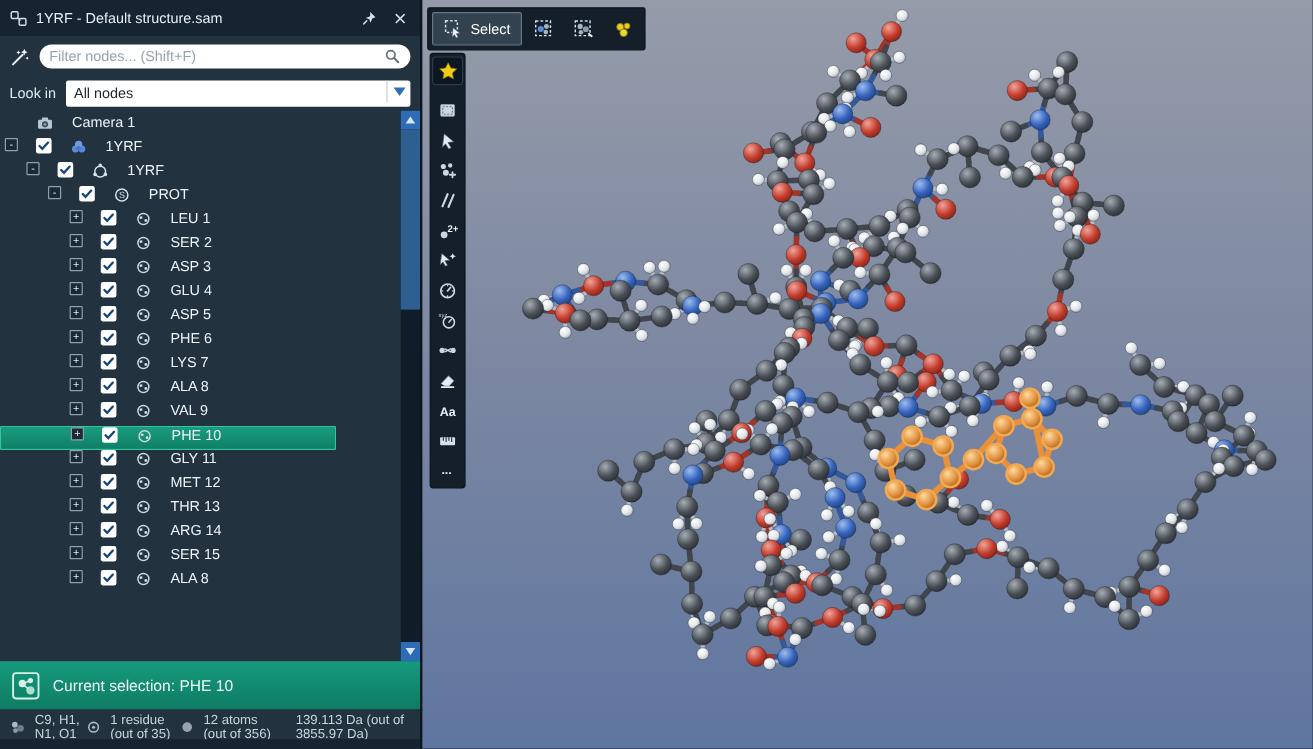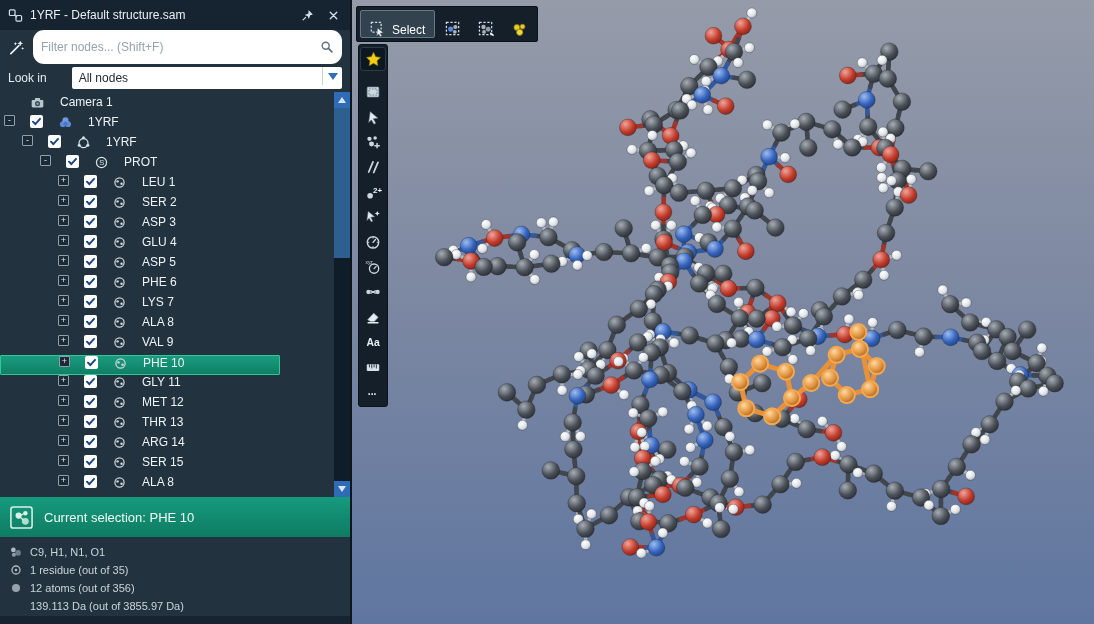--- a/index.html
+++ b/index.html
@@ -5,53 +5,53 @@
 *{box-sizing:border-box;margin:0;padding:0}
 html,body{background:#0c1620}
 body{font-family:"Liberation Sans",sans-serif}
 .app{width:1094px;height:624px;display:flex;overflow:hidden;position:relative}
 
 .panel{width:352px;min-width:352px;background:#22333f;display:flex;flex-direction:column;border-right:2px solid #0b161f}
 .titlebar{height:30px;background:#152430;display:flex;align-items:center;gap:7px;padding:0 8px;color:#e8f0f5;font-size:12px}
 .titlebar .title{flex:1;white-space:nowrap;overflow:hidden}
 .tb-btn{display:grid;place-items:center;width:18px;height:18px;cursor:pointer}
 .filter-row{height:34px;display:flex;align-items:center;gap:8px;padding:0 8px}
-.searchbox{flex:1;height:34px;background:#fff;border-radius:11px;display:flex;align-items:center;padding:0 8px;gap:16px}
+.searchbox{flex:1;height:20px;background:#fff;border-radius:11px;display:flex;align-items:center;padding:0 8px;gap:16px}
 .searchbox input{flex:1;border:0;outline:0;font:12px "Liberation Sans",sans-serif;color:#333;background:transparent}
 .searchbox input::placeholder{color:#95a3ad}
-.lookin-row{height:28px;display:flex;align-items:center;gap:25px;padding:0 8px;color:#e2ebf1;font-size:12px}
+.lookin-row{height:28px;display:flex;align-items:center;gap:8px;padding:0 8px;color:#e2ebf1;font-size:12px}
 .dropdown{flex:1;height:22px;background:#fff;border-radius:2px;display:flex;align-items:flex-start;overflow:hidden;cursor:pointer}
 .dropdown .val{flex:1;font-size:12px;color:#1c262e;line-height:22px;padding:0 7px}
 .dd-arrow{width:20px;display:grid;place-items:center;border-left:1px solid #c6d0d7}
 .dd-arrow::after{content:"";border:5px solid transparent;border-top:7px solid #2f6fb8;margin-top:6px}
 .tree-wrap{flex:1;display:flex;overflow:hidden}
 .tree{flex:1;padding-top:3px;overflow:hidden}
 .trow{height:20px;display:flex;align-items:flex-start;gap:15px;color:#edf3f7;font-size:12px;cursor:default}
 .trow.sel{background:linear-gradient(#1a9c7e,#0f7f65);border:1px solid #2fc79d;margin-right:54px;border-radius:1px}
 .exp{width:11px;min-width:11px;height:11px;border:1px solid #8fa0ad;background:#1b2a35;color:#dfe8ee;font-size:9px;line-height:9px;text-align:center;border-radius:1px}
 .exp.hid{visibility:hidden}
 .cb{width:13px;min-width:13px;height:13px;background:#fff;border-radius:2px;display:grid;place-items:center}
 .tlbl{white-space:nowrap}
 .icn{display:inline-flex;align-items:center;justify-content:center}
 .sbar{width:16px;background:#0f1d29;display:flex;flex-direction:column}
 .sb-btn{width:16px;height:16px;background:#2e6db5;display:grid;place-items:center;cursor:pointer}
 .sb-up::after{content:"";border:4.5px solid transparent;border-bottom:6px solid #d6e6f6;margin-bottom:4px}
 .sb-down::after{content:"";border:4.5px solid transparent;border-top:6px solid #d6e6f6;margin-top:4px}
 .sb-thumb{width:16px;height:150px;background:#2d5f91;cursor:pointer}
 .sb-track{flex:1}
 .banner{height:40px;background:linear-gradient(#169a7d,#0e7c63);display:flex;align-items:center;gap:10px;padding:0 9px;color:#f0fbf7;font-size:13px}
-.status{padding:6px 8px 2px;display:flex;flex-direction:column;gap:1px}
+.status{padding:6px 8px 2px;display:flex;flex-direction:row;gap:1px}
 .stline{height:17px;display:flex;align-items:center;gap:7px;color:#c9d5dc;font-size:11px}
 .stline .icn{width:15px}
 .panel-bottom{height:8px;background:#152430;margin-top:auto}
 
 .viewport{flex:1;position:relative;background:linear-gradient(180deg,#959ba9 0%,#7e89a2 45%,#5f76a0 100%);overflow:hidden}
 #mol{position:absolute;inset:0;width:100%;height:100%}
 .top-toolbar{position:absolute;top:6px;left:4px;display:flex;gap:3px;background:#141f29;border:1px solid #0a141c;padding:3px;border-radius:2px}
-.tt-btn{height:28px;min-width:30px;display:flex;align-items:flex-end;justify-content:center;gap:6px;border-radius:2px;color:#fff;font-size:12px;padding:0 4px;cursor:pointer}
+.tt-btn{height:28px;min-width:30px;display:flex;align-items:center;justify-content:center;gap:6px;border-radius:2px;color:#fff;font-size:12px;padding:0 4px;cursor:pointer}
 .tt-btn.active{background:#33424f;border:1px solid #64788a;padding:0 9px}
 .side-toolbar{position:absolute;top:44px;left:6px;width:30px;background:#141f29;border:1px solid #0a141c;border-radius:3px;display:flex;flex-direction:column;align-items:center;gap:3px;padding:3px 0}
 .st-btn{width:24px;height:22px;display:grid;place-items:center;border-radius:2px;cursor:pointer}
 .st-btn.active{background:#0d1722;outline:1px solid #2c3b49}
 .st-btn.gap{margin-bottom:8px}
 </style>
 </head>
 <body>
 
 <div class="app">

